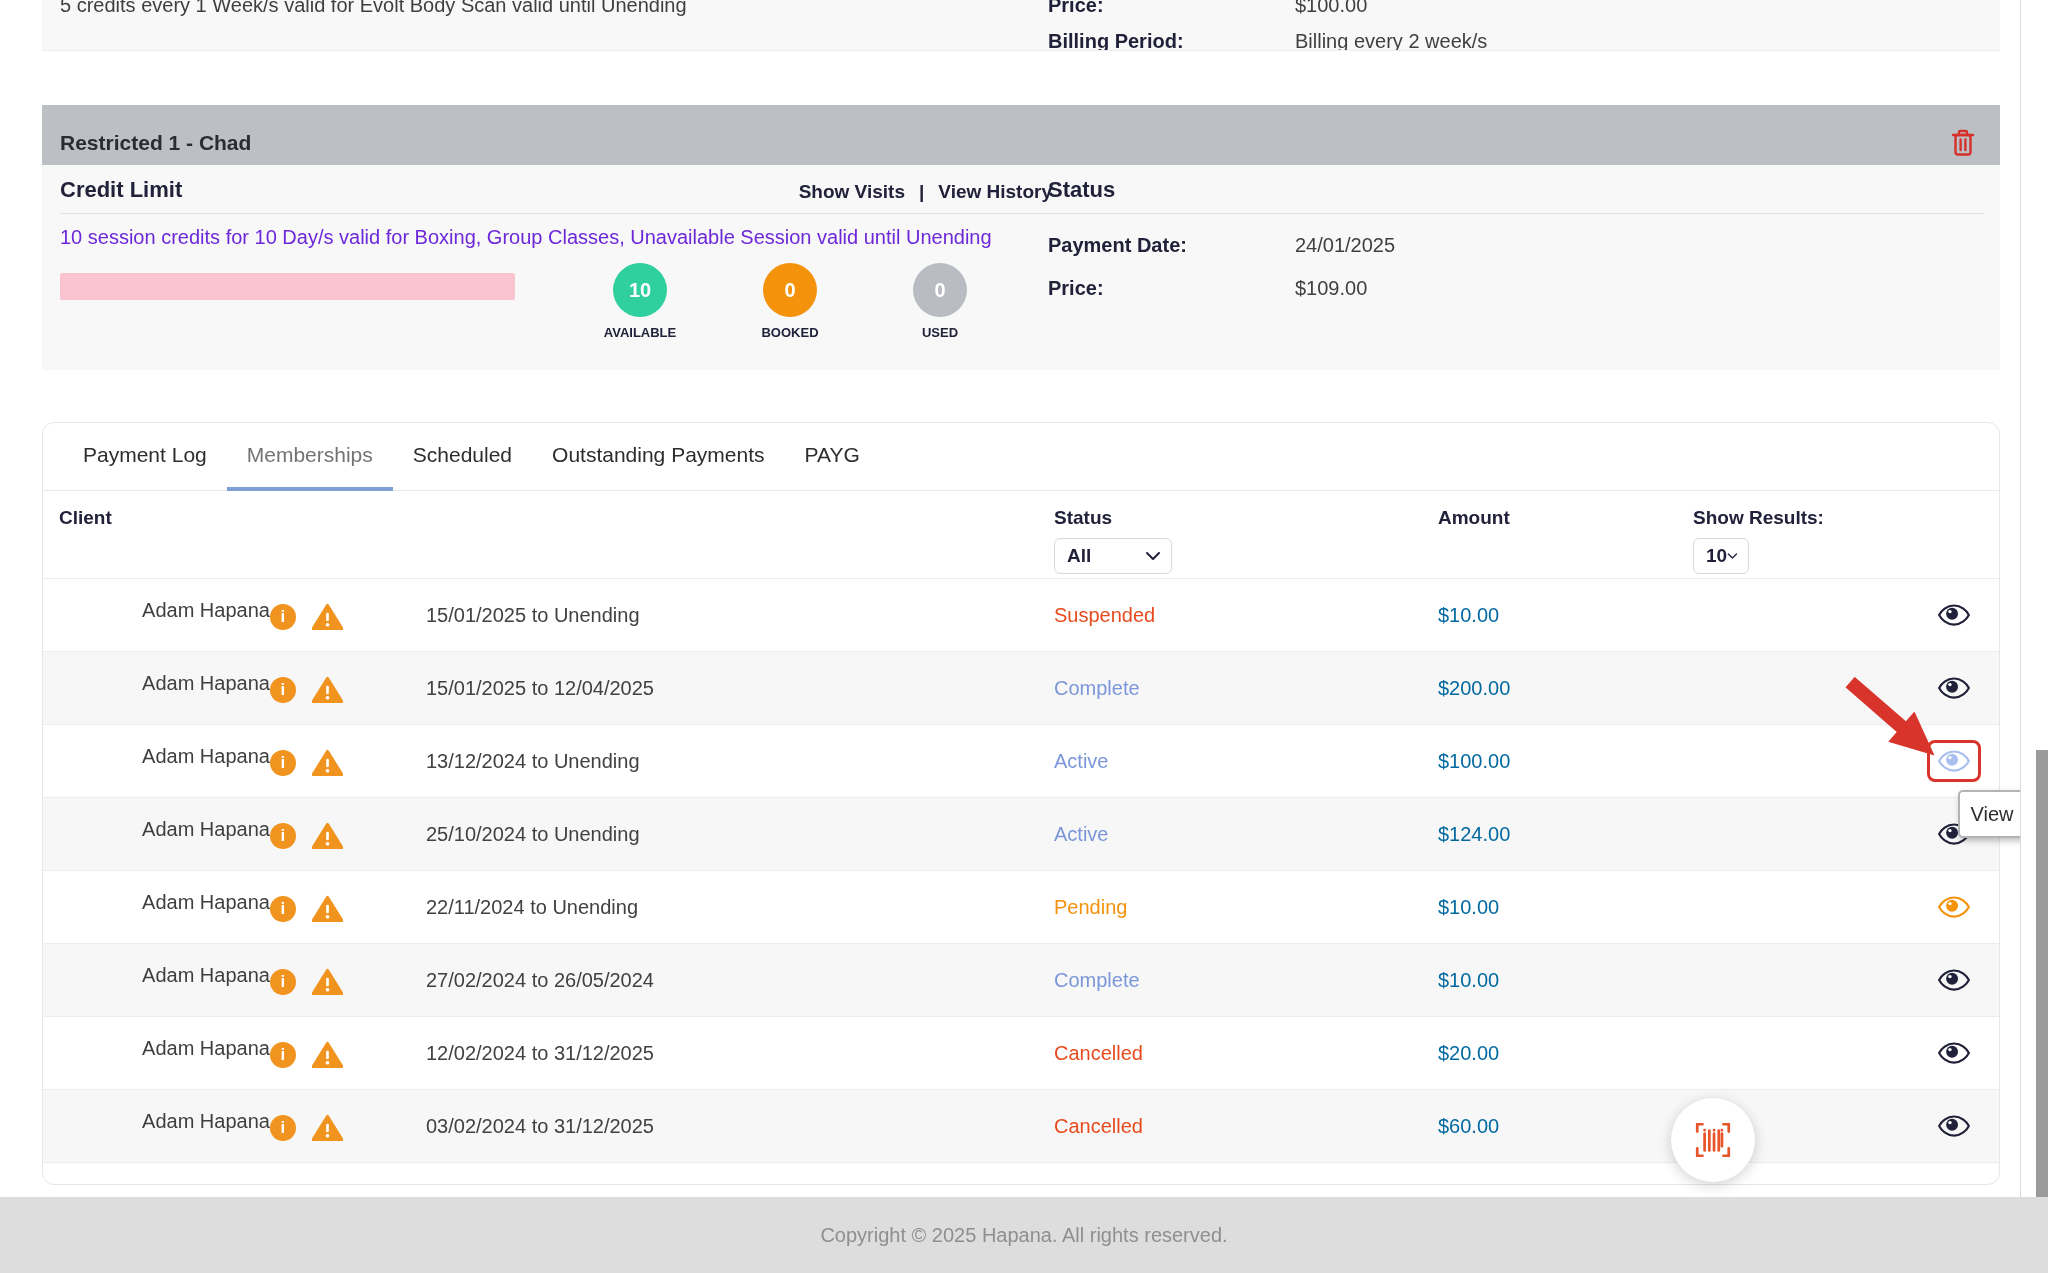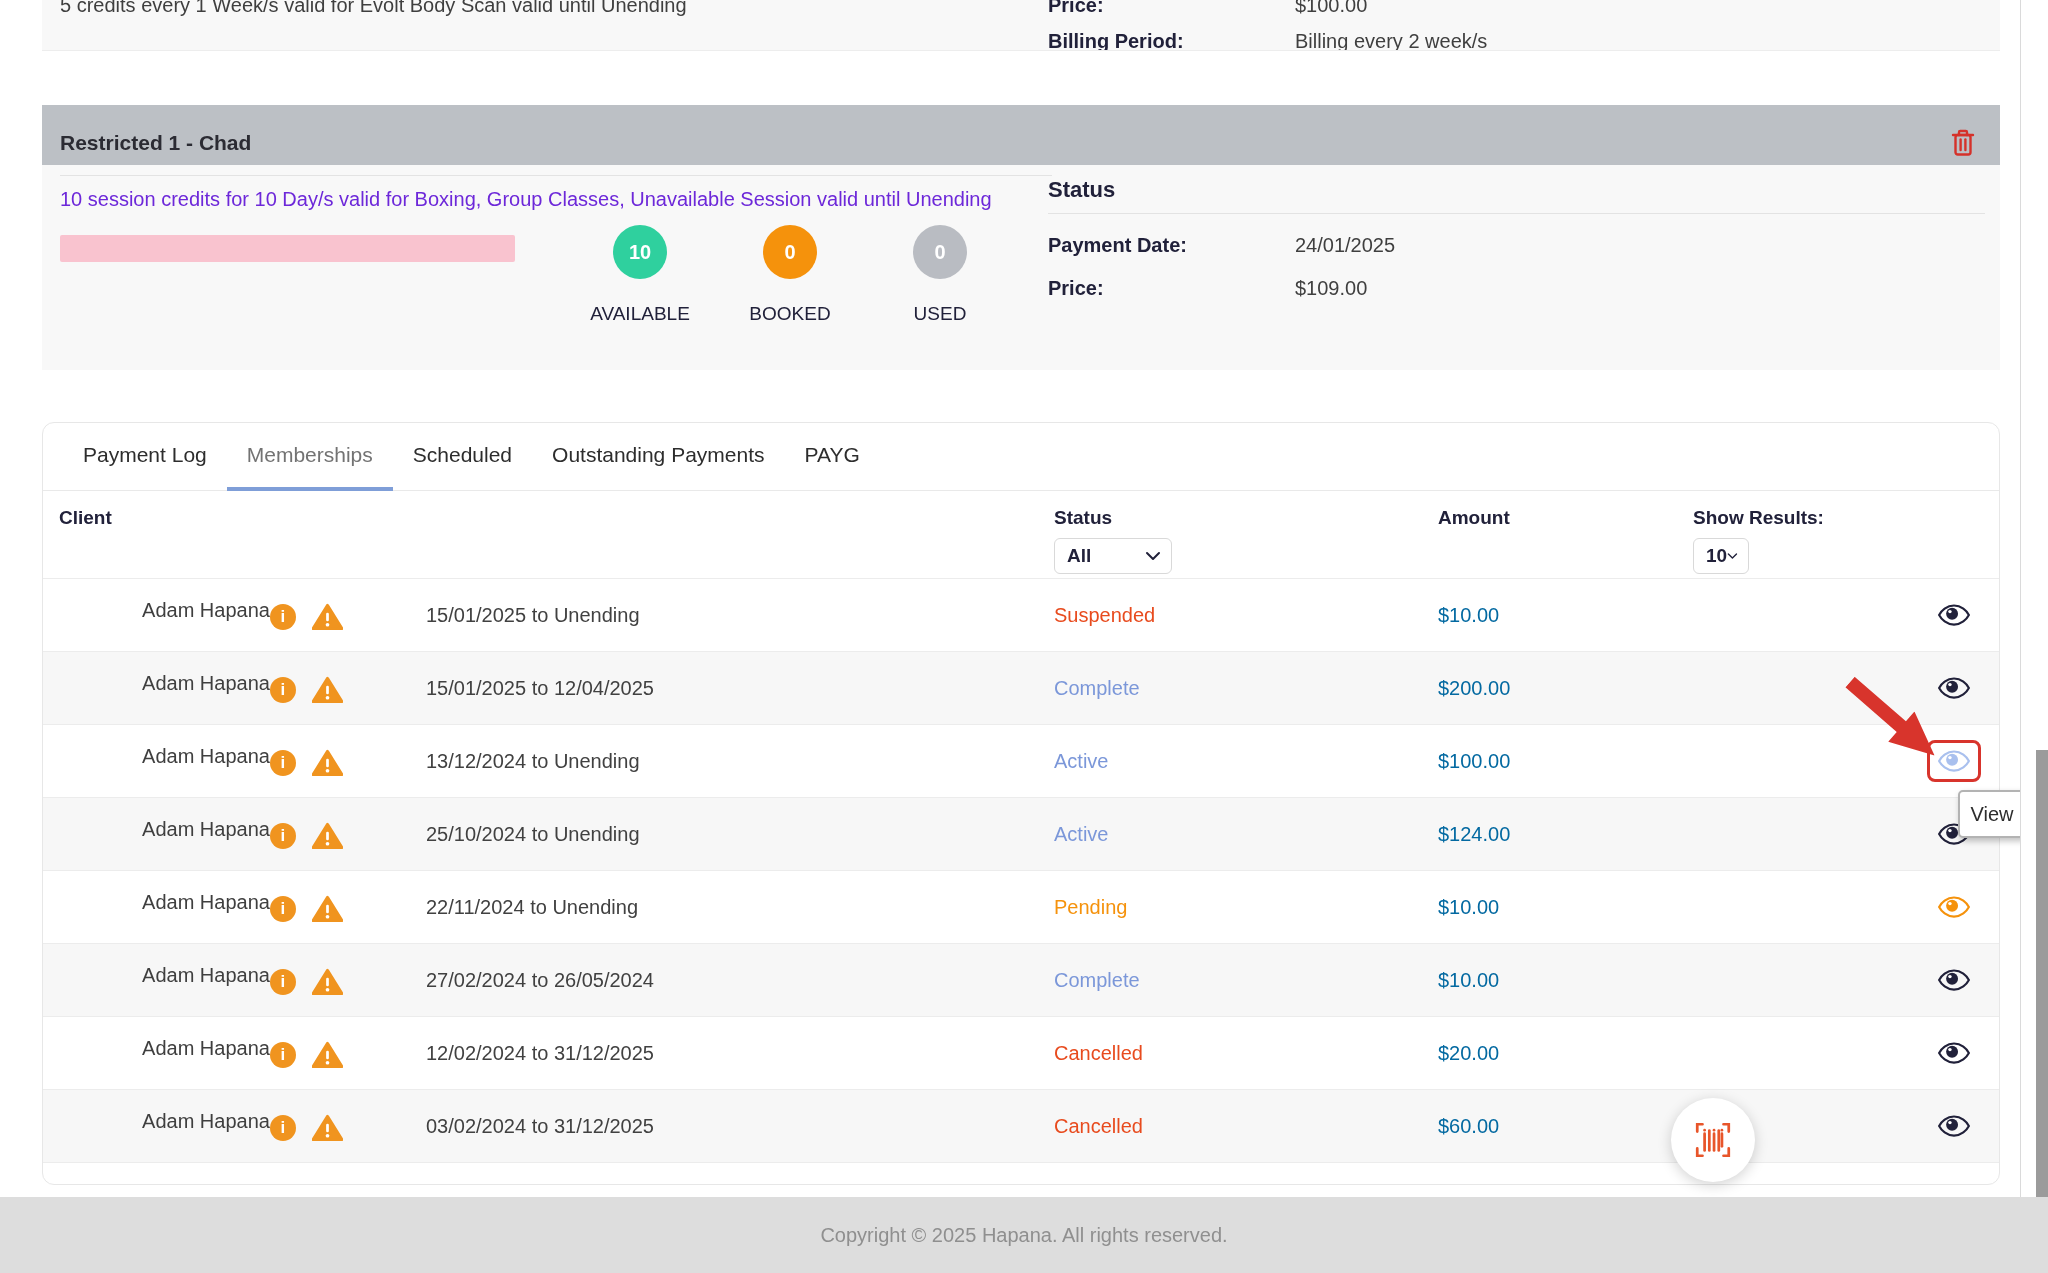--- a/index.html
+++ b/index.html
@@ -44,21 +44,21 @@
   .cl-desc { font-size:20px; color:#6d28d9; margin-top:12px; }
   .cl-visual { display:flex; margin-top:14px; align-items:flex-start; }
   .progress-bar { width:455px; height:27px; margin-top:10px; border-radius:2px; }
   .stats { display:flex; gap:44px; margin-left:72px; }
   .stat { width:106px; display:flex; flex-direction:column; align-items:center; }
   .stat-circle {
     width:54px; height:54px; border-radius:50%; display:flex;
     align-items:center; justify-content:center;
     color:#fff; font-size:20px; font-weight:bold;
   }
-  .stat-label { margin-top:24px; font-size:19px; font-weight:normal; color:#21213a; }
+  .stat-label { margin-top:8px; font-size:13px; font-weight:bold; color:#21213a; }
   .billing-rows { margin-top:20px; }
   .billing-row { display:flex; margin-bottom:20px; }
   .billing-row .kv-label { width:247px; }
 
   
   .table-card { top:422px; height:763px; background:#ffffff; border:1px solid #e7e7e7; border-radius:12px; }
   .tabs { display:flex; height:68px; padding-left:20px; border-bottom:1px solid #e9e9e9; }
   .tab {
     padding:0 20px; display:flex; align-items:center; font-size:21px; color:#2d2d2d;
     cursor:pointer; border-bottom:4px solid transparent; margin-bottom:-1px;
@@ -151,20 +151,28 @@
           <path d="M3 7 H23"></path>
             <path d="M9 7 V4.2 Q9 3 10.2 3 H15.8 Q17 3 17 4.2 V7"></path>
           <rect x="5.5" y="7" width="15" height="19.5" rx="2.2"></rect>
           <path d="M10.6 11.5 V22"></path>
             <path d="M15.4 11.5 V22"></path>
         </svg>
       </span>
     </div>
     <div class="member-body">
       <div class="col-left">
+        <div class="cl-head-row">
+          <div class="section-heading">Credit Limit</div>
+          <div class="cl-links">
+            <span class="cl-link">Show Visits</span>
+            <span>|</span>
+            <span class="cl-link">View History</span>
+          </div>
+        </div>
         <hr class="section-divider">
         <div class="cl-desc">10 session credits for 10 Day/s valid for Boxing, Group Classes, Unavailable Session valid until Unending</div>
         <div class="cl-visual">
           <div class="progress-bar" style="background: rgb(249, 195, 207);"></div>
           <div class="stats">
   <div class="stat">
     <div class="stat-circle" style="background: rgb(47, 208, 158);">10</div>
     <div class="stat-label">AVAILABLE</div>
   </div>
 

